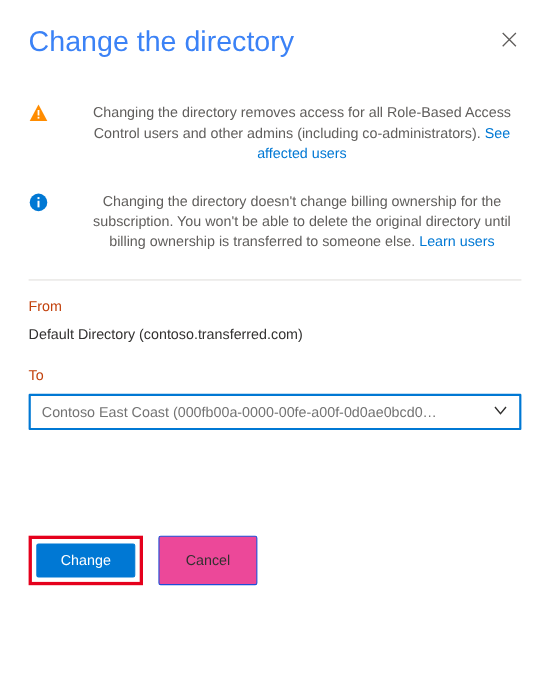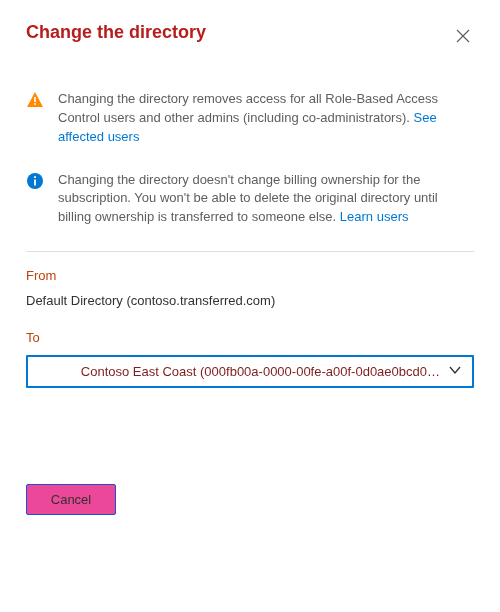--- a/index.html
+++ b/index.html
@@ -17,36 +17,37 @@
       padding: 22px 26px;
       position: relative;
     }
     .header {
       display: flex;
       justify-content: space-between;
       align-items: flex-start;
       margin-bottom: 40px;
     }
     .title {
-      font-size: 18px;
-      font-weight: 700;
-      color: #b91c1c;
+      font-size: 26px;
+      font-weight: 400;
+      color: #3b82f6;
     }
     .close-btn {
       font-size: 18px;
       color: #605e5c;
       cursor: pointer;
       line-height: 1;
       padding: 4px;
       margin-top: 2px;
     }
     .info-block {
       display: flex;
-      gap: 14px;
+      gap: 31px;
       margin-bottom: 24px;
+      text-align: center;
     }
     .info-icon {
       flex-shrink: 0;
       width: 18px;
       height: 18px;
       margin-top: 1px;
     }
     .info-text {
       font-size: 13px;
       line-height: 1.45;
@@ -69,24 +70,24 @@
     .field-value {
       font-size: 13px;
       color: #323130;
       margin-bottom: 22px;
     }
     .dropdown {
       border: 2px solid #0078d4;
       border-radius: 1px;
       padding: 6px 10px;
       display: flex;
-      justify-content: flex-end;
+      justify-content: space-between;
       align-items: center;
       font-size: 13px;
-      color: #7f1d1d;
+      color: #737373;
       cursor: pointer;
       margin-bottom: 96px;
     }
     .dropdown-text {
       white-space: nowrap;
       overflow: hidden;
       text-overflow: ellipsis;
     }
     .chevron {
       flex-shrink: 0;
@@ -168,14 +169,17 @@
 <div class="dropdown">
   <span class="dropdown-text">Contoso East Coast (000fb00a-0000-00fe-a00f-0d0ae0bcd0…</span>
   <span class="chevron">
     <svg width="14" height="14" viewBox="0 0 14 14">
         <path d="M2 4 L7 10 L12 4" stroke="#323130" stroke-width="1.3" fill="none"></path>
       </svg>
   </span>
 </div>
 
 <div class="button-row">
+  <span class="highlight-box">
+    <button class="btn btn-primary">Change</button>
+  </span>
   <button class="btn btn-secondary">Cancel</button>
 </div>
 
 </body></html>

